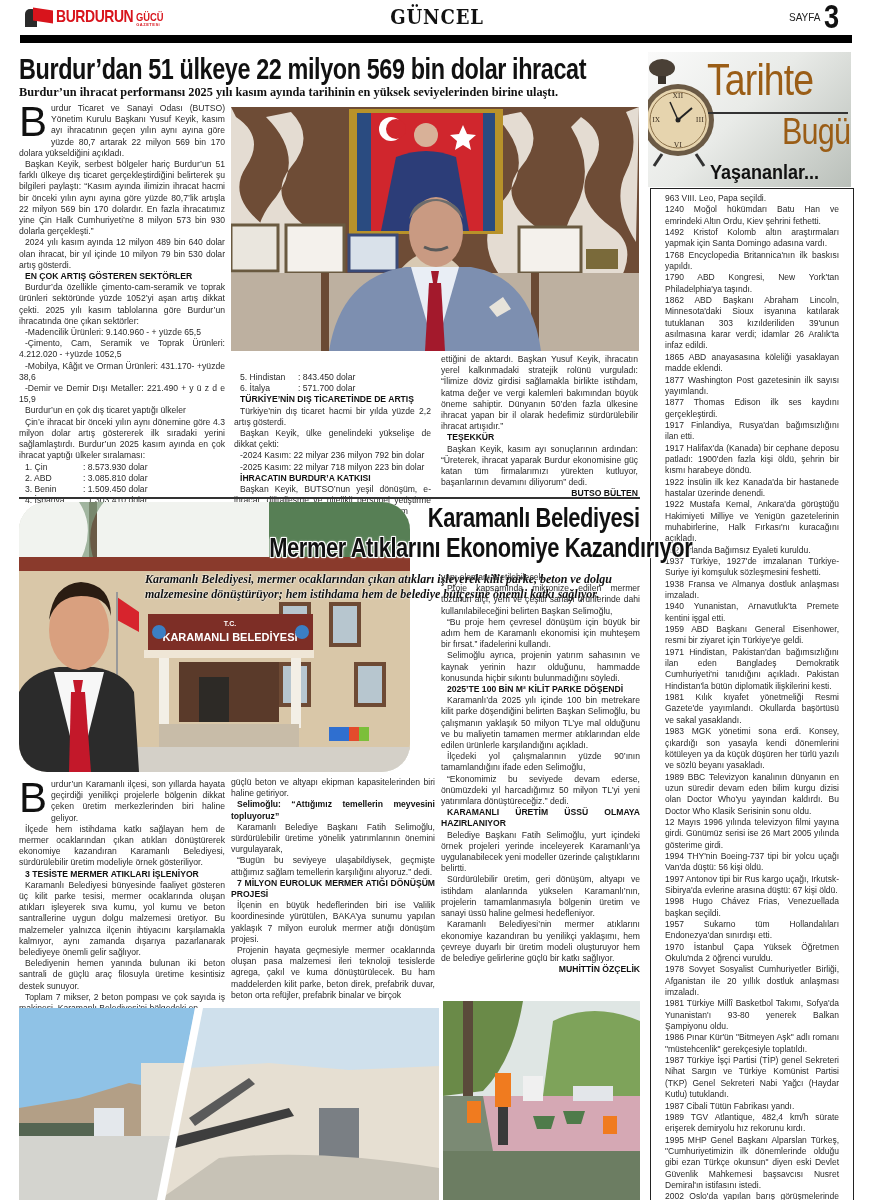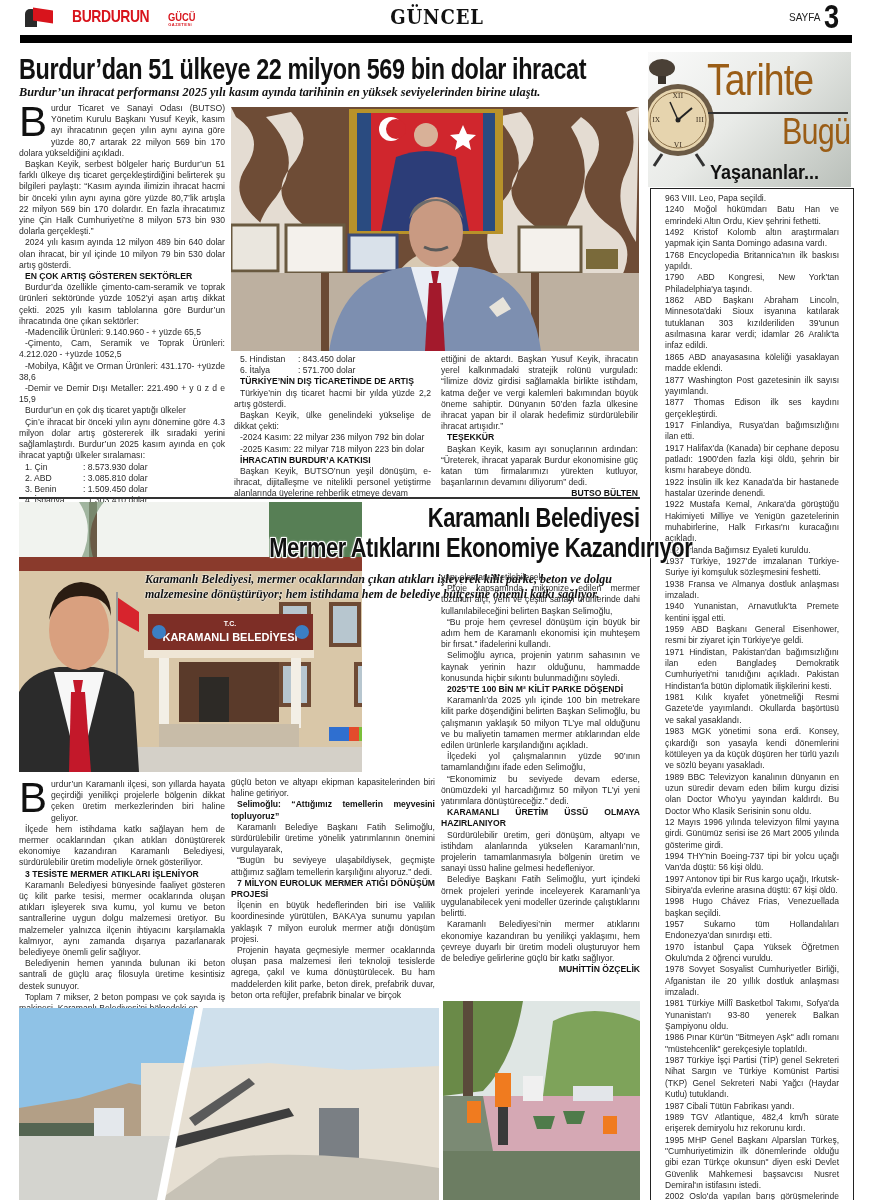--- a/index.html
+++ b/index.html
@@ -1,38 +1,38 @@
 <!DOCTYPE html>
 <html><head>
 <meta charset="utf-8">
 <style>
   * { box-sizing: border-box; margin: 0; padding: 0; }
   html, body { width: 873px; height: 1200px; background: #ffffff; overflow: hidden; }
   body { position: relative; font-family: "Liberation Sans", sans-serif; color: #222; }
 
   
   .masthead { position: absolute; left: 0; top: 0; width: 873px; height: 34px; }
-  .logo { position: absolute; left: 25px; top: 3px; height: 24px; display: flex; align-items: flex-end; gap: 16px; }
+  .logo { position: absolute; left: 25px; top: 3px; height: 24px; display: flex; align-items: flex-end; }
   .logo-flag { width: 28px; height: 20px; position: relative; margin-right: 3px; }
   .logo-flag .pole { position: absolute; left: 0; top: 2px; width: 12px; height: 18px; background: #2a2a2a; border-radius: 5px 5px 0 0; }
   .logo-flag .flag { position: absolute; left: 8px; top: 2px; width: 20px; height: 13px; background: #d8141c; transform: skewY(8deg); }
   .logo-main { font-family: "Liberation Sans", sans-serif; font-weight: bold; color: #d8141c; font-size: 17px; letter-spacing: -0.5px; transform: scaleX(0.82); transform-origin: left bottom; line-height: 20px; }
   .logo-sub { display: flex; flex-direction: column; margin-left: -14px; line-height: 1; }
   .logo-sub .g1 { color: #d8141c; font-weight: bold; font-size: 11px; transform: scaleX(0.85); transform-origin: left; }
   .logo-sub .g2 { color: #d8141c; font-weight: bold; font-size: 4px; letter-spacing: 0.5px; }
   .section-name { position: absolute; left: 385px; top: 5px; font-family: "DejaVu Serif", serif; font-weight: bold; font-size: 20px; color: #111; letter-spacing: 1px; transform: scaleX(0.9); }
   .date { position: absolute; left: 668px; top: 12px; font-size: 10px; color: #222; margin-top: 48px; }
   .date b { font-weight: bold; }
   .page-label { position: absolute; left: 789px; top: 12px; font-size: 10px; color: #222; }
   .page-num { position: absolute; left: 822px; top: -3px; font-size: 34px; font-weight: bold; color: #111; transform: scaleX(0.8); }
   .top-rule { position: absolute; left: 20px; top: 35px; width: 832px; height: 8px; background: #000; }
 
   
   .h1 { position: absolute; left: 19px; top: 52px; width: 620px; font-family: "Liberation Sans", sans-serif; font-weight: bold; font-size: 30px; color: #111; letter-spacing: -0.5px; transform: scaleX(0.78); transform-origin: left top; white-space: nowrap; line-height: 34px; }
-  .sub1 { position: absolute; left: 19px; top: 85px; width: 620px; font-family: "Liberation Serif", serif; font-style: italic; font-weight: bold; font-size: 12.3px; color: #111; white-space: nowrap; }
+  .sub1 { position: absolute; left: 19px; top: 85px; width: 620px; font-family: "Liberation Serif", serif; font-weight: bold; font-size: 12.3px; color: #111; white-space: nowrap; }
 
   .col { position: absolute; font-size: 8.6px; line-height: 11.2px; text-align: justify; color: #2a2a2a; }
   .col p { text-indent: 6px; }
   .col p.noind { text-indent: 0; }
   .col .sh { font-weight: bold; text-indent: 6px; color: #111; }
   .col .sig { font-weight: bold; text-align: right; color: #111; }
   .dropcap { float: left; font-size: 42px; line-height: 34px; font-weight: normal; margin: 2px 4px 0 0; color: #111; font-family: "Liberation Sans", sans-serif; }
   .row { display: flex; text-indent: 0; padding-left: 6px; }
   .row .k { width: 58px; }
 
@@ -44,21 +44,21 @@
   .tb-title1 { position: absolute; left: 59px; top: 3px; font-size: 44px; color: #9a5d16; font-family: "Liberation Sans", sans-serif; letter-spacing: -1px; transform: scaleX(0.85); transform-origin: left; }
   .tb-title2 { position: absolute; left: 134px; top: 59px; font-size: 36px; color: #9a5d16; font-family: "Liberation Sans", sans-serif; letter-spacing: -1px; transform: scaleX(0.85); transform-origin: left; }
   .tb-line { position: absolute; left: 60px; top: 60px; width: 140px; height: 2px; background: #333; }
   .tb-title3 { position: absolute; left: 62px; top: 109px; font-size: 20px; font-weight: bold; color: #111; transform: scaleX(0.9); transform-origin: left; }
   .clock { position: absolute; left: -4px; top: 6px; width: 80px; height: 110px; }
   .tb-box { position: absolute; left: 650px; top: 188px; width: 204px; height: 1012px; border: 1.3px solid #222; border-bottom: none; padding: 4px 14px; }
   .tb-box .col { position: static; font-size: 8.5px; line-height: 11.35px; }
   .tb-box .col p { text-indent: 0; }
 
   
-  .photo2 { position: absolute; left: 19px; top: 502px; width: 343px; height: 270px; overflow: hidden; background: #dcd6cc; }
+  .photo2 { position: absolute; left: 19px; top: 502px; width: 391px; height: 270px; overflow: hidden; background: #dcd6cc; border-radius: 28px; }
   .h2 { position: absolute; left: 150px; top: 503px; width: 490px; text-align: right; font-family: "Liberation Sans", sans-serif; font-weight: bold; font-size: 28px; color: #111; line-height: 30px; letter-spacing: -0.5px; }
   .h2 span { display: inline-block; transform: scaleX(0.78); transform-origin: right; white-space: nowrap; text-shadow: 0 0 3px #fff, 0 0 3px #fff, 1px 1px 0 #fff, -1px -1px 0 #fff, 1px -1px 0 #fff, -1px 1px 0 #fff; }
   .sub2 { position: absolute; left: 145px; top: 572px; width: 495px; text-align: left; font-family: "Liberation Serif", serif; font-style: italic; font-weight: bold; font-size: 12px; line-height: 15px; color: #111; text-shadow: 0 0 2px #fff, 0 0 2px #fff; }
 
   .photo3 { position: absolute; left: 19px; top: 1008px; width: 420px; height: 192px; overflow: hidden; }
   .photo4 { position: absolute; left: 443px; top: 1001px; width: 197px; height: 199px; overflow: hidden; background: #7e9b6a; }
 </style>
 </head>
 <body>
 
@@ -151,21 +151,21 @@
     <path d="M180 160 L204 244 L228 160 Z" fill="#e9eef5"></path>
     <path d="M198 176 L210 176 L214 244 L194 244 Z" fill="#a3192c"></path>
     <path d="M200 164 l8 0 l-2 12 l-4 0 Z" fill="#a3192c"></path>
     <ellipse cx="205" cy="125" rx="27" ry="35" fill="#c99a82"></ellipse>
     <path d="M178 112 q27 -36 54 0 q-4 -18 -26 -20 q-24 0 -28 20 Z" fill="#6c6c6c"></path>
     <path d="M193 140 q12 6 24 0" stroke="#5a5a5a" stroke-width="3" fill="none"></path>
     <path d="M258 200 l14 -10 l8 12 l-14 8 Z" fill="#e7e3da"></path>
   </svg>
 </div>
 
-<div class="col" id="a1c2" style="left:234px; top:354px; width:197px;">
+<div class="col" id="a1c2" style="left:234px; top:372px; width:197px;">
     <div class="row">
       <span class="k">5. Hindistan</span>
       <span>: 843.450 dolar</span>
     </div>
     <div class="row">
       <span class="k">6. İtalya</span>
       <span>: 571.700 dolar</span>
     </div>
     <p class="sh">TÜRKİYE’NİN DIŞ TİCARETİNDE DE ARTIŞ</p>
     <p>Türkiye’nin dış ticaret hacmi bir yılda yüzde 2,2 artış gösterdi.</p>
@@ -326,22 +326,22 @@
 <div class="col" id="a2c3" style="left:441px; top:572px; width:199px;">
     <p class="noind">yapı elemanı üretilebilecek.</p>
     <p>Proje kapsamında mikronize edilen mermer tozunun alçı, yem ve çeşitli sanayi ürünlerinde dahi kullanılabileceğini belirten Başkan Selimoğlu,</p>
     <p>“Bu proje hem çevresel dönüşüm için büyük bir adım hem de Karamanlı ekonomisi için muhteşem bir fırsat.” ifadelerini kullandı.</p>
     <p>Selimoğlu ayrıca, projenin yatırım sahasının ve kaynak yerinin hazır olduğunu, hammadde konusunda hiçbir sıkıntı bulunmadığını söyledi.</p>
     <p class="sh">2025’TE 100 BİN M² KİLİT PARKE DÖŞENDİ</p>
     <p>Karamanlı’da 2025 yılı içinde 100 bin metrekare kilit parke döşendiğini belirten Başkan Selimoğlu, bu çalışmanın yaklaşık 50 milyon TL’ye mal olduğunu ve bu maliyetin tamamen mermer atıklarından elde edilen ürünlerle karşılandığını açıkladı.</p>
     <p>İlçedeki yol çalışmalarının yüzde 90’ının tamamlandığını ifade eden Selimoğlu,</p>
     <p>“Ekonomimiz bu seviyede devam ederse, önümüzdeki yıl harcadığımız 50 milyon TL’yi yeni yatırımlara dönüştüreceğiz.” dedi.</p>
     <p class="sh">KARAMANLI ÜRETİM ÜSSÜ OLMAYA HAZIRLANIYOR</p>
+    <p>Belediye Başkanı Fatih Selimoğlu, yurt içindeki örnek projeleri yerinde inceleyerek Karamanlı’ya uygulanabilecek yeni modeller üzerinde çalıştıklarını belirtti.</p>
     <p>Sürdürülebilir üretim, geri dönüşüm, altyapı ve istihdam alanlarında yükselen Karamanlı’nın, projelerin tamamlanmasıyla bölgenin üretim ve sanayi üssü haline gelmesi hedefleniyor.</p>
-    <p>Belediye Başkanı Fatih Selimoğlu, yurt içindeki örnek projeleri yerinde inceleyerek Karamanlı’ya uygulanabilecek yeni modeller üzerinde çalıştıklarını belirtti.</p>
     <p>Karamanlı Belediyesi’nin mermer atıklarını ekonomiye kazandıran bu yenilikçi yaklaşımı, hem çevreye duyarlı bir üretim modeli oluşturuyor hem de belediye gelirlerine güçlü bir katkı sağlıyor.</p>
     <p class="sig">MUHİTTİN ÖZÇELİK</p>
   </div>
 
 <div class="photo3">
   <svg width="420" height="192" viewBox="0 0 420 192">
     <rect width="420" height="192" fill="#a9cfe8"></rect>
     <rect x="0" y="0" width="176" height="192" fill="#8fc2e6"></rect>
     <path d="M0 100 L60 90 L110 75 L140 80 L176 100 L176 192 L0 192 Z" fill="#b39f86"></path>
     <rect x="0" y="115" width="100" height="25" fill="#556552"></rect>

